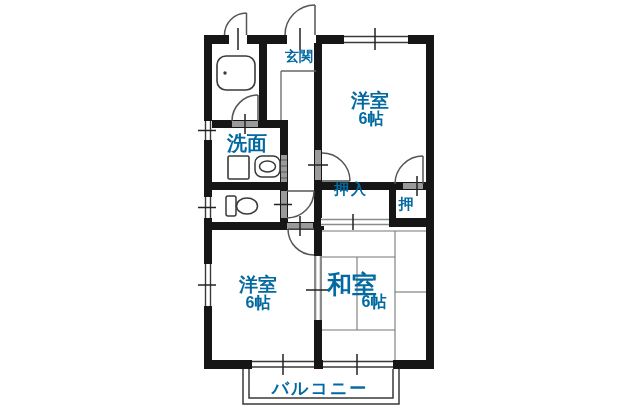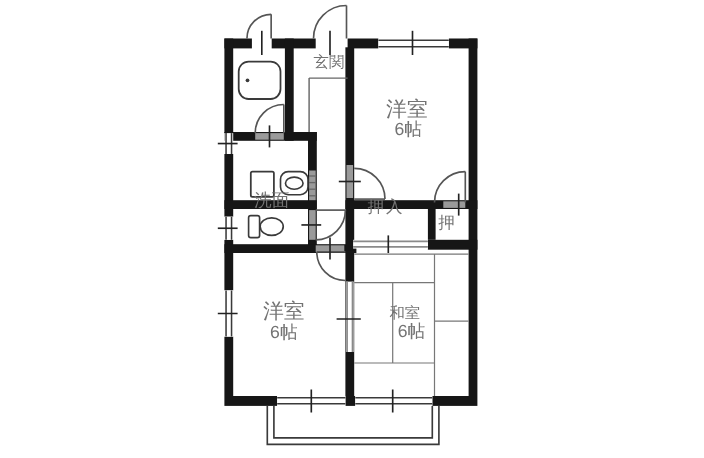--- a/index.html
+++ b/index.html
@@ -1,19 +1,19 @@
 <!DOCTYPE html>
 <html><head>
 <meta charset="utf-8">
 <style>
   html,body{margin:0;padding:0;background:#fff;}
   #canvas{position:relative;width:640px;height:416px;background:#ffffff;overflow:hidden;
           font-family:"Liberation Sans","DejaVu Sans",sans-serif;}
   #plan-svg{position:absolute;left:0;top:0;}
-  .lbl{position:absolute;transform:translate(-50%,-50%);font-weight:400;color:#737373;
+  .lbl{position:absolute;transform:translate(-50%,-50%);font-weight:700;color:#0369a1;
        white-space:nowrap;line-height:1;}
 </style>
 </head>
 <body>
 
 <div id="canvas">
 
   <svg id="plan-svg" width="640" height="416" viewBox="0 0 640 416">
 
     <g fill="#161616">
@@ -181,25 +181,26 @@
       <rect x="226" y="196" width="10" height="20" rx="2"></rect>
       <ellipse cx="247" cy="206" rx="10.5" ry="8"></ellipse>
     </g>
   </svg>
 
   <div class="lbl" style="left:299px;top:56px;font-size:14px;">玄関</div>
 
   <div class="lbl" style="left:370px;top:100px;font-size:19px;">洋室</div>
   <div class="lbl" style="left:371px;top:119px;font-size:16px;">6帖</div>
 
-  <div class="lbl" style="left:247px;top:143px;font-size:16px;margin-top:40px;">洗面</div>
+  <div class="lbl" style="left:247px;top:143px;font-size:20px;">洗面</div>
 
   <div class="lbl" style="left:351px;top:188px;font-size:15px;letter-spacing:2px;">押入</div>
 
   <div class="lbl" style="left:406px;top:203px;font-size:15px;">押</div>
 
   <div class="lbl" style="left:258px;top:284px;font-size:19px;">洋室</div>
   <div class="lbl" style="left:258px;top:303px;font-size:16px;">6帖</div>
 
-  <div class="lbl" style="left:368px;top:284px;font-size:14px;">和室</div>
+  <div class="lbl" style="left:352px;top:284px;font-size:25px;">和室</div>
   <div class="lbl" style="left:374px;top:302px;font-size:16px;">6帖</div>
 
+  <div class="lbl" style="left:320px;top:388px;font-size:17px;letter-spacing:2px;">バルコニー</div>
 </div>
 
 </body></html>

